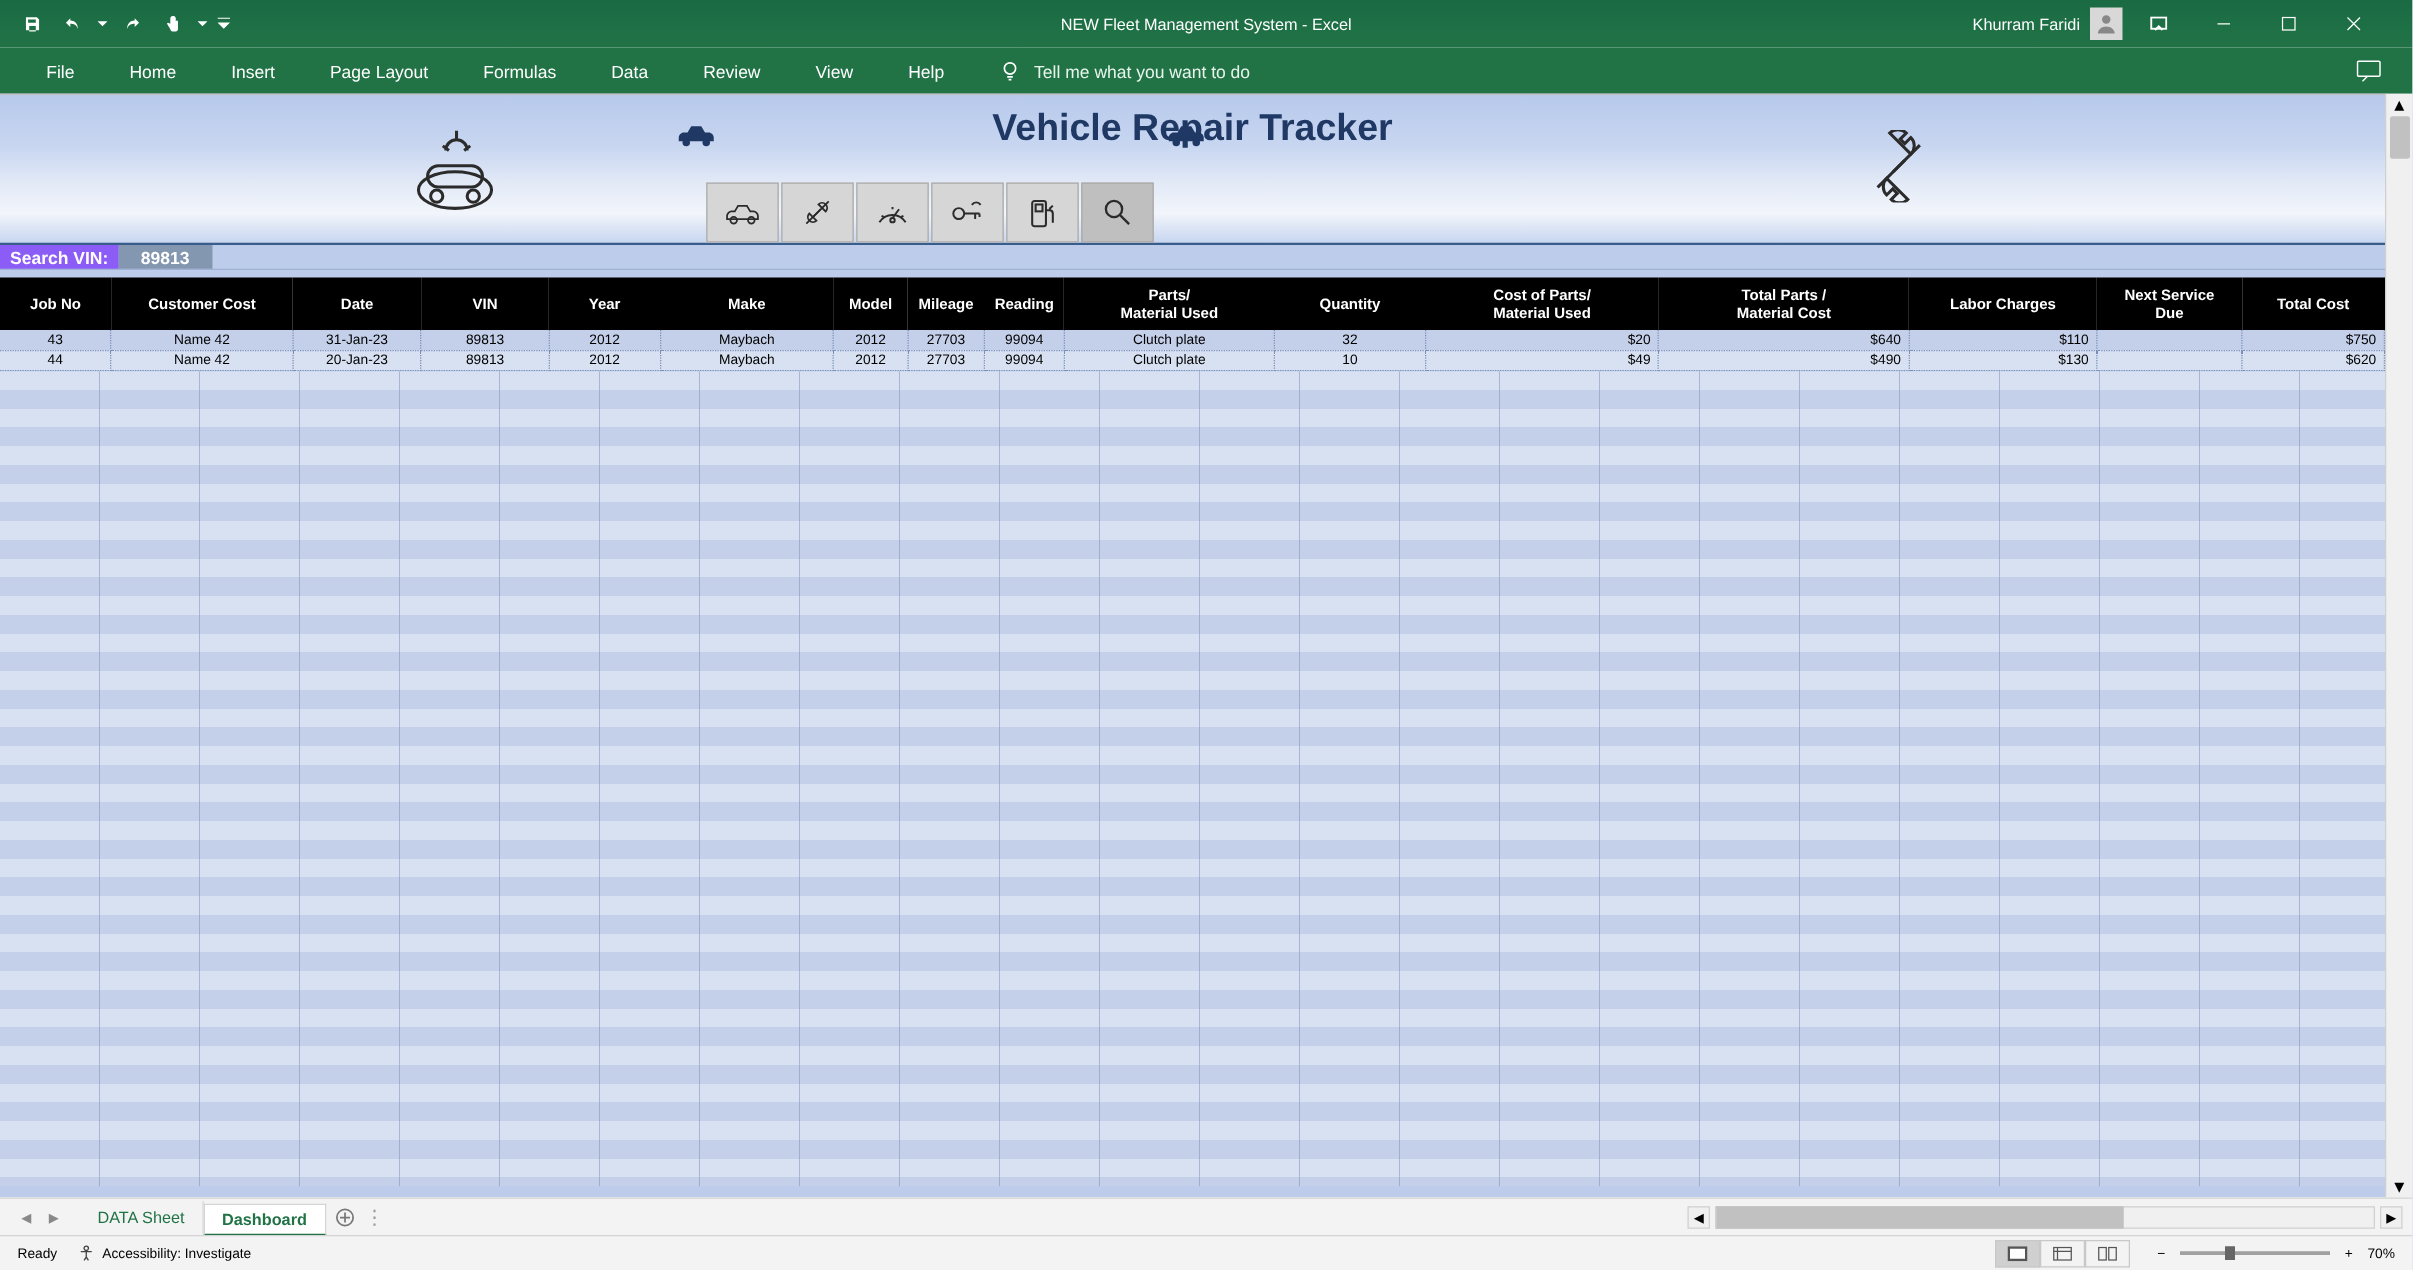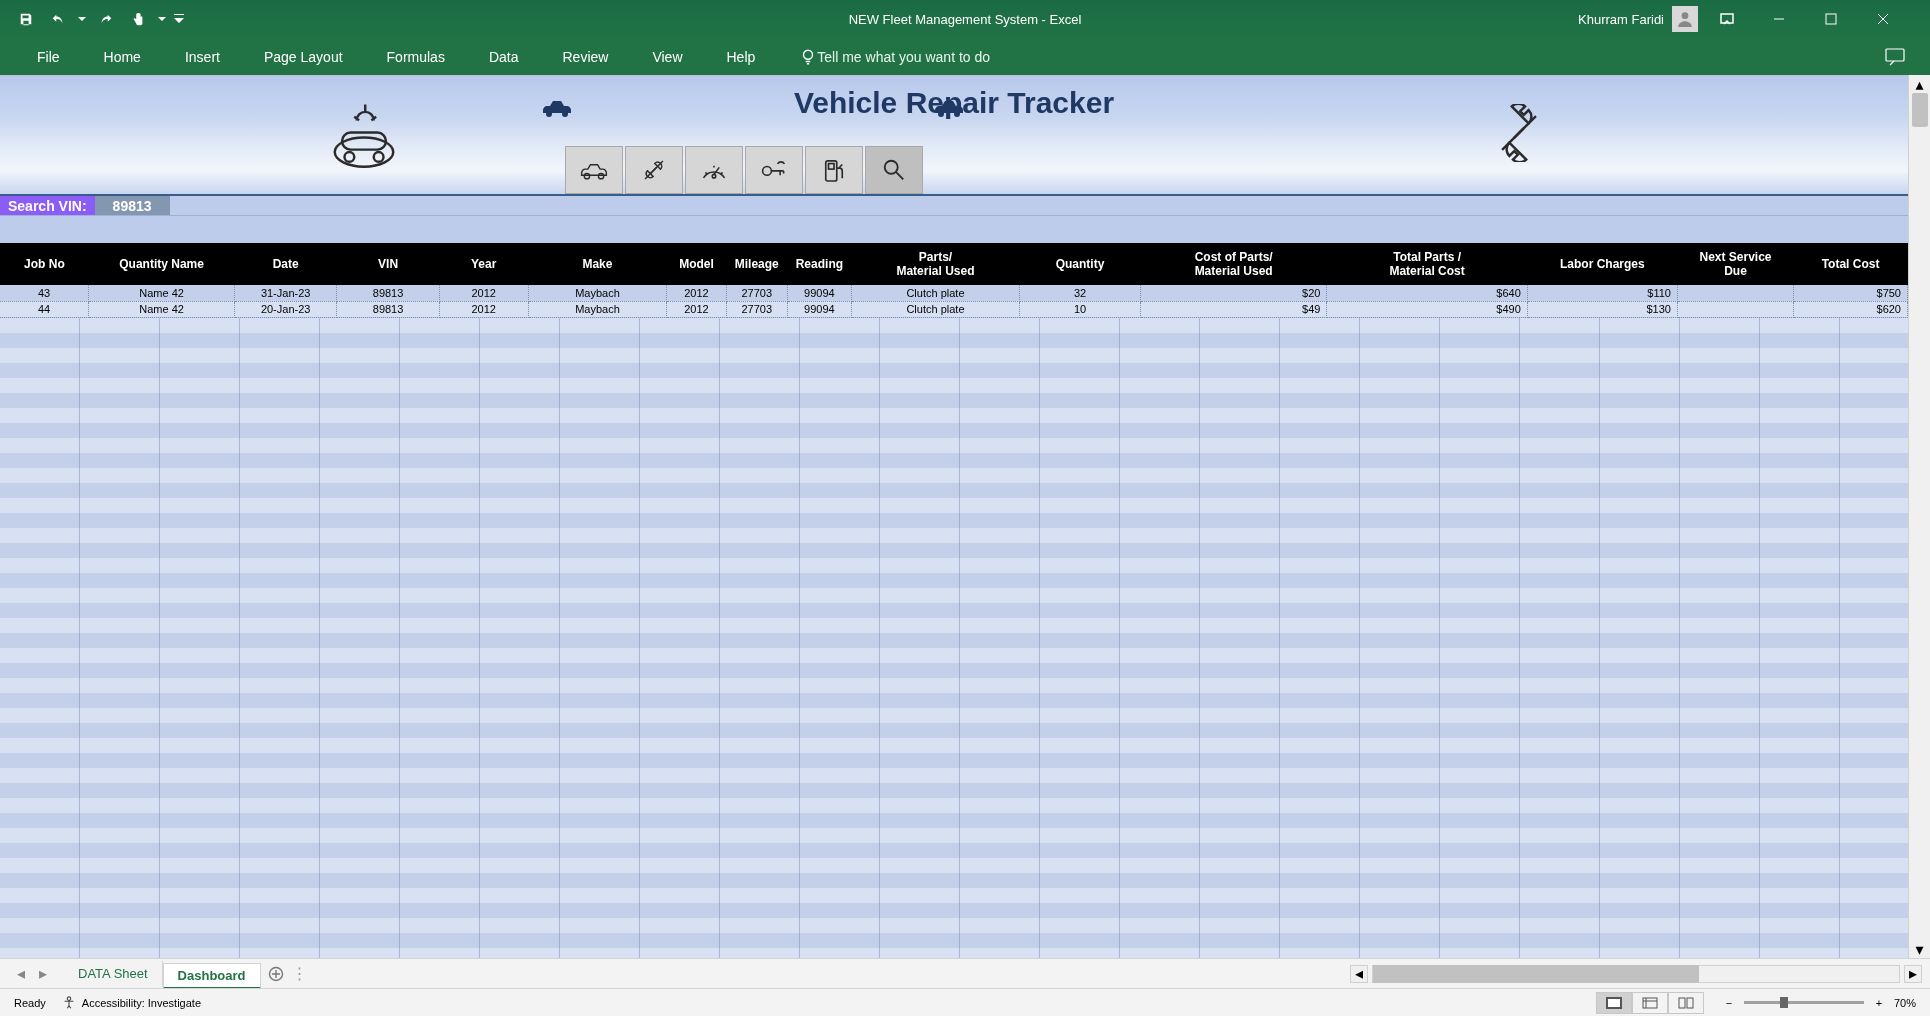--- a/index.html
+++ b/index.html
@@ -14,21 +14,21 @@
 .titlebar .doc-title { position: absolute; left: 50%; transform: translateX(-50%); white-space: nowrap; }
 .titlebar .right { display: flex; align-items: center; gap: 6px; padding-right: 24px; }
 .titlebar .user { display: flex; align-items: center; gap: 8px; }
 .titlebar .avatar { width: 26px; height: 26px; background: #d8d8d8; display: flex; align-items: center; justify-content: center; }
 .titlebar .winbtn { width: 46px; height: 38px; display: flex; align-items: center; justify-content: center; cursor: pointer; }
 .titlebar .winbtn svg { stroke: #fff; fill: none; }
 
 
 .ribbon { height: 37px; background: #217346; display: flex; align-items: center; padding-left: 15px; gap: 0; color: #fff; font-size: 14px; }
 .ribbon .tab { padding: 0 22px; height: 37px; display: flex; align-items: center; cursor: pointer; text-align: center; }
-.ribbon .tell { display: flex; align-items: center; color: #e8f5ed; }
+.ribbon .tell { display: flex; align-items: center; gap: 10px; color: #e8f5ed; }
 .ribbon .feedback { margin-left: auto; margin-right: 20px; width: 30px; height: 30px; display:flex;align-items:center;justify-content:center;cursor:pointer;}
 
 
 .worksheet { position: absolute; left: 0; top: 75px; right: 22px; bottom: 58px; background: #bcccea; overflow: hidden; border-top: 1px solid #c0c0c0; }
 
 
 .header-band { position: relative; height: 118px; background: linear-gradient(to bottom, #b7c9ec 0%, #c8d6f0 35%, #e3eaf7 60%, #f2f5fb 80%, #c8d6f0 100%); }
 .header-band .car-icon-l { position: absolute; left: 325px; top: 20px; }
 .header-band .car-small { position: absolute; top: 20px; }
 .header-band .title { position: absolute; left: 50%; transform: translateX(-50%); top: 10px; font-size: 30px; font-weight: 700; color: #1f3864; }
@@ -36,21 +36,21 @@
 .header-band .nav-btns { position: absolute; left: 565px; bottom: 0; display: flex; gap: 2px; }
 .header-band .nav-btn { width: 58px; height: 48px; background: #d6d6d6; border: 1px solid #a9a9a9; display: flex; align-items: center; justify-content: center; cursor: pointer; }
 .header-band .nav-btn.active { background: #bfbfbf; }
 
 
 .search-row { height: 22px; display: flex; align-items: center; border-top: 2px solid #385d8a; border-bottom: 1px solid #9fb2d6; }
 .search-row .lbl { background: #8b5cf6; color: #fff; padding: 0 8px; font-weight: 700; font-size: 14px; height: 100%; display: flex; align-items: center; }
 .search-row .val { background: #8497b0; color: #fff; font-weight: 700; padding: 0 18px; font-size: 14px; height: 100%; display: flex; align-items: center; }
 
 
-.data-table { width: 100%; border-collapse: collapse; table-layout: fixed; margin-top: 21px; }
+.data-table { width: 100%; border-collapse: collapse; table-layout: fixed; }
 .data-table th { background: #000; color: #fff; font-size: 12px; font-weight: 700; padding: 4px 6px; text-align: center; vertical-align: middle; height: 42px; line-height: 1.2; }
 .data-table td { font-size: 11px; color: #000; text-align: center; padding: 0 6px; height: 16px; border-bottom: 1px dotted #7a8fb8; border-right: 1px dotted #7a8fb8; background: #d8e1f2; }
 .data-table tr.alt td { background: #c4d0ea; }
 .data-table td.right { text-align: right; }
 
 
 .empty-grid { height: 100%; background-image: repeating-linear-gradient(to bottom, #d8e1f2 0, #d8e1f2 15px, #c4d0ea 15px, #c4d0ea 30px); position: relative; }
 .empty-grid .vlines { position:absolute; inset:0; background-image: repeating-linear-gradient(to right, transparent 0, transparent 79px, rgba(120,140,180,0.5) 79px, rgba(120,140,180,0.5) 80px); }
 
 
@@ -282,21 +282,21 @@
         <col style="width:106px">
         <col style="width:164px">
       <col style="width:176px">
         <col style="width:132px">
         <col style="width:102px">
         <col style="width:100px">
     </colgroup>
     <thead>
       <tr id="head-row">
           <th>Job No</th>
-          <th>Quantity Name</th>
+          <th>Customer Cost</th>
           <th>Date</th>
           <th>VIN</th>
           <th>Year</th>
           <th>Make</th>
           <th>Model</th>
           <th>Mileage</th>
           <th>Reading</th>
           <th>Parts/<br>Material Used</th>
           <th>Quantity</th>
           <th>Cost of Parts/<br>Material Used</th>

